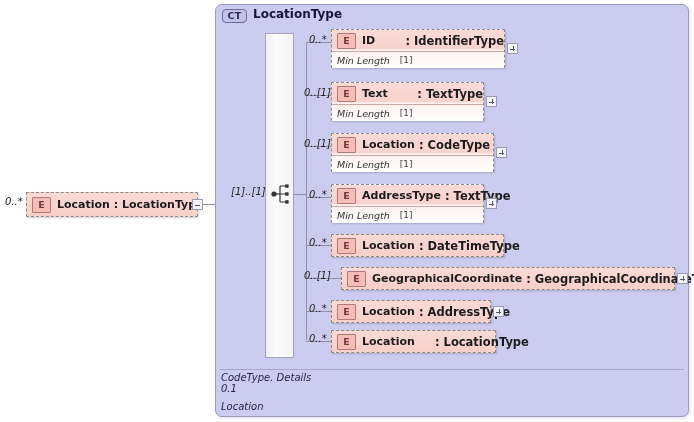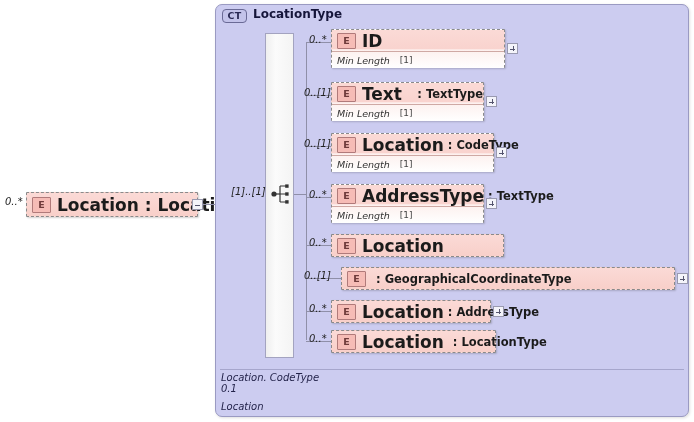--- a/index.html
+++ b/index.html
@@ -36,21 +36,21 @@
     position:relative;height:21px;display:flex;align-items:center;
     padding-left:5px;
   }
   .ebox.twin .hdr{height:21px;}
   .badge{
     display:inline-block;width:17px;height:14px;line-height:13px;
     text-align:center;font-size:9.5px;font-weight:bold;color:#6f3b3b;
     border:1px solid #b07a7a;background:#f6bcb6;
     border-radius:1px;margin-right:6px;flex:0 0 auto;
   }
-  .ename{font-size:17px;font-weight:bold;color:#1b1b1b;white-space:nowrap;}
+  .ename{font-size:11px;font-weight:bold;color:#1b1b1b;white-space:nowrap;}
   .etype{font-size:11.5px;font-weight:bold;color:#1b1b1b;white-space:nowrap;}
   .ename.fixedcol{display:inline-block;}
   .facet{
     position:relative;height:16px;border-top:1px solid #cfa9a4;
     display:flex;align-items:center;padding-left:5px;
     background:linear-gradient(180deg,#fdf2f0 0%,#ffffff 100%);
   }
   .facet .fname{font-style:italic;font-size:9.5px;color:#333;}
   .facet .fval{font-size:9px;color:#444;margin-left:10px;}
 
@@ -146,20 +146,21 @@
   <div class="hline" style="left:306px;top:245px;width:25px;"></div>
   <div class="hline" style="left:306px;top:278px;width:35px;"></div>
   <div class="hline" style="left:306px;top:311px;width:25px;"></div>
   <div class="hline" style="left:306px;top:341px;width:25px;"></div>
 
   <div class="card" style="left:309px;top:34px;">0..*</div>
   <div class="ebox twin" style="left:331px;top:29px;width:174px;height:39px;">
     <div class="hdr">
       <span class="badge">E</span>
       <span class="ename fixedcol" style="width:74px;">ID</span>
+      <span class="etype"><span>:</span> <span>IdentifierType</span></span>
     </div>
     <div class="facet">
       <span class="fname">Min Length</span>
       <span class="fval">[1]</span>
     </div>
   </div>
   <div class="exp plus" style="left:507px;top:43px;"></div>
 
   <div class="card" style="left:304px;top:87px;">0..[1]</div>
   <div class="ebox twin" style="left:331px;top:82px;width:153px;height:39px;">
@@ -201,49 +202,51 @@
       <span class="fval">[1]</span>
     </div>
   </div>
   <div class="exp plus" style="left:486px;top:198px;"></div>
 
   <div class="card" style="left:309px;top:237px;">0..*</div>
   <div class="ebox solidrow" style="left:331px;top:234px;width:173px;height:23px;">
     <div class="hdr" style="height:21px;">
       <span class="badge">E</span>
       <span class="ename">Location</span>
+      <span class="etype" style="margin-left:4px;"><span>:</span> <span>DateTimeType</span></span>
     </div>
   </div>
 
   <div class="card" style="left:304px;top:270px;">0..[1]</div>
   <div class="ebox solidrow" style="left:341px;top:267px;width:334px;height:23px;">
     <div class="hdr" style="height:21px;">
       <span class="badge">E</span>
+      <span class="ename">GeographicalCoordinate</span>
       <span class="etype" style="margin-left:4px;"><span>:</span> <span>GeographicalCoordinateType</span></span>
     </div>
   </div>
   <div class="exp plus" style="left:677px;top:273px;"></div>
 
   <div class="card" style="left:309px;top:303px;">0..*</div>
   <div class="ebox solidrow" style="left:331px;top:300px;width:160px;height:23px;">
     <div class="hdr" style="height:21px;">
       <span class="badge">E</span>
       <span class="ename">Location</span>
       <span class="etype" style="margin-left:4px;"><span>:</span> <span>AddressType</span></span>
     </div>
   </div>
   <div class="exp plus" style="left:493px;top:306px;"></div>
 
   <div class="card" style="left:309px;top:333px;">0..*</div>
   <div class="ebox solidrow" style="left:331px;top:330px;width:165px;height:23px;">
     <div class="hdr" style="height:21px;">
       <span class="badge">E</span>
       <span class="ename">Location</span>
-      <span class="etype" style="margin-left:9px;"><span>:</span> <span>LocationType</span></span>
+      <span class="etype" style="margin-left:20px;"><span>:</span> <span>LocationType</span></span>
     </div>
   </div>
 
   <div class="ftsep" style="left:220px;top:369px;width:464px;"></div>
-  <div class="ftxt" style="left:221px;top:372px;">Location. CodeType</div>
+  <div class="ftxt" style="left:221px;top:372px;">CodeType. Details</div>
   <div class="ftxt" style="left:221px;top:383px;">0.1</div>
   <div class="ftxt" style="left:221px;top:401px;">Location</div>
 
 </div>
 
 </body></html>

